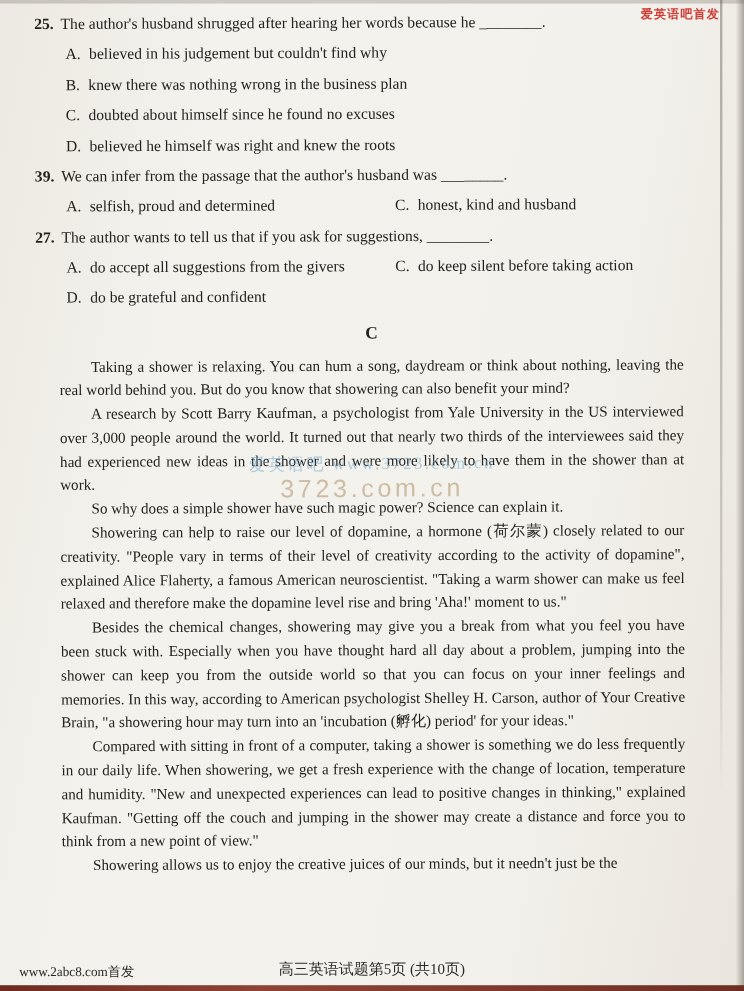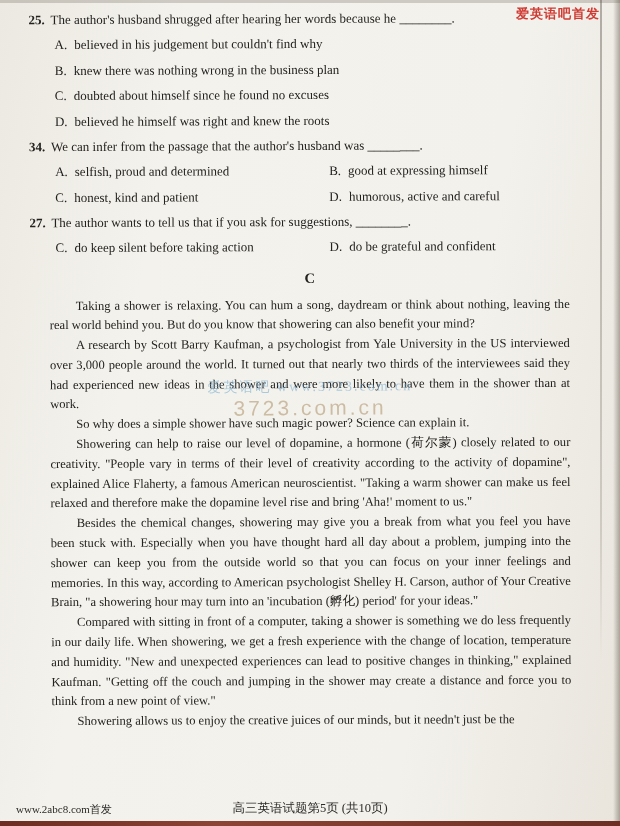--- a/index.html
+++ b/index.html
@@ -5,21 +5,21 @@
   * { margin:0; padding:0; box-sizing:border-box; }
   html,body { width:620px; height:826px; background:#b9b4aa; }
   .page {
     position:relative; width:620px; height:826px; overflow:hidden;
     background:linear-gradient(100deg,#ece9e2 0%,#f4f2ed 25%,#f3f1ec 70%,#e9e5dd 100%);
     font-family:"Liberation Serif","DejaVu Serif",serif;
     color:#24221f;
   }
   .content { position:absolute; top:6px; left:0; right:0; padding:0 30px; transform:rotate(-0.25deg); }
   
-  .brand { position:absolute; top:5px; right:20px; color:#cf3a32; font-size:13px; letter-spacing:1px; font-weight:bold; z-index:5;margin-left:24px; }
+  .brand { position:absolute; top:5px; right:20px; color:#cf3a32; font-size:10px; letter-spacing:1px; font-weight:bold; z-index:5;margin-left:24px; }
   
   .q-stem { font-size:13px; line-height:25px; white-space:nowrap; }
   .qnum { display:inline-block; min-width:22px;font-weight:bold; }
   .opts { margin-left:26px; }
   .opt { font-size:13px; line-height:25.5px; white-space:nowrap; }
   .olabel { display:inline-block; margin-right:7px; }
   .two-col { display:grid; grid-template-columns:274px 1fr; }
   
   .section-heading { text-align:center; font-weight:bold; font-size:14.5px; line-height:24px; margin:6px 0 6px; }
   .passage { padding:0 20px; }
@@ -56,35 +56,34 @@
       <div class="opts">
         <div class="opt"><span class="olabel">A.</span><span>believed in his judgement but couldn't find why</span></div>
         <div class="opt"><span class="olabel">B.</span><span>knew there was nothing wrong in the business plan</span></div>
         <div class="opt"><span class="olabel">C.</span><span>doubted about himself since he found no excuses</span></div>
         <div class="opt"><span class="olabel">D.</span><span>believed he himself was right and knew the roots</span></div>
       </div>
     </div>
 
     <div class="q">
       <div class="q-stem">
-        <span class="qnum">34.</span><span>We can infer from the passage that the author's husband was ________.</span>
+        <span class="qnum">39.</span><span>We can infer from the passage that the author's husband was ________.</span>
       </div>
       <div class="opts two-col">
         <div class="opt"><span class="olabel">A.</span><span>selfish, proud and determined</span></div>
-        <div class="opt"><span class="olabel">B.</span><span>good at expressing himself</span></div>
-        <div class="opt"><span class="olabel">C.</span><span>honest, kind and patient</span></div>
-        <div class="opt"><span class="olabel">D.</span><span>humorous, active and careful</span></div>
+        <div class="opt"><span class="olabel">C.</span><span>honest, kind and husband</span></div>
       </div>
     </div>
 
     <div class="q">
       <div class="q-stem">
         <span class="qnum">27.</span><span>The author wants to tell us that if you ask for suggestions, ________.</span>
       </div>
       <div class="opts two-col">
+        <div class="opt"><span class="olabel">A.</span><span>do accept all suggestions from the givers</span></div>
         <div class="opt"><span class="olabel">C.</span><span>do keep silent before taking action</span></div>
         <div class="opt"><span class="olabel">D.</span><span>do be grateful and confident</span></div>
       </div>
     </div>
 
     <div class="section-heading">C</div>
     <div class="passage">
       <p>Taking a shower is relaxing. You can hum a song, daydream or think about nothing, leaving the real world behind you. But do you know that showering can also benefit your mind?</p>
       <p>A research by Scott Barry Kaufman, a psychologist from Yale University in the US interviewed over 3,000 people around the world. It turned out that nearly two thirds of the interviewees said they had experienced new ideas in the shower and were more likely to have them in the shower than at work.</p>
       <p>So why does a simple shower have such magic power? Science can explain it.</p>

